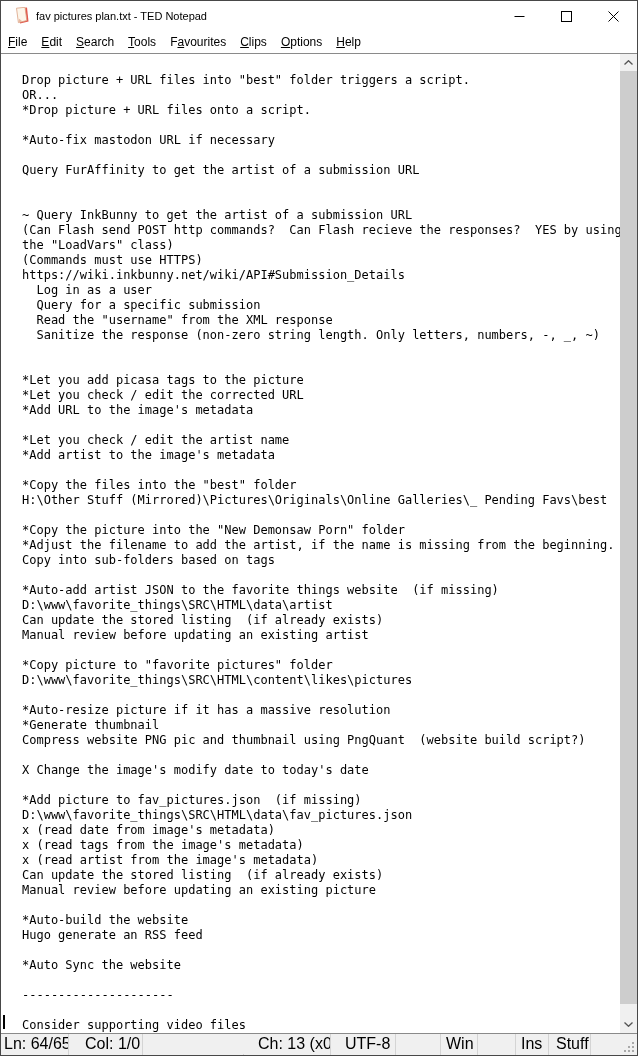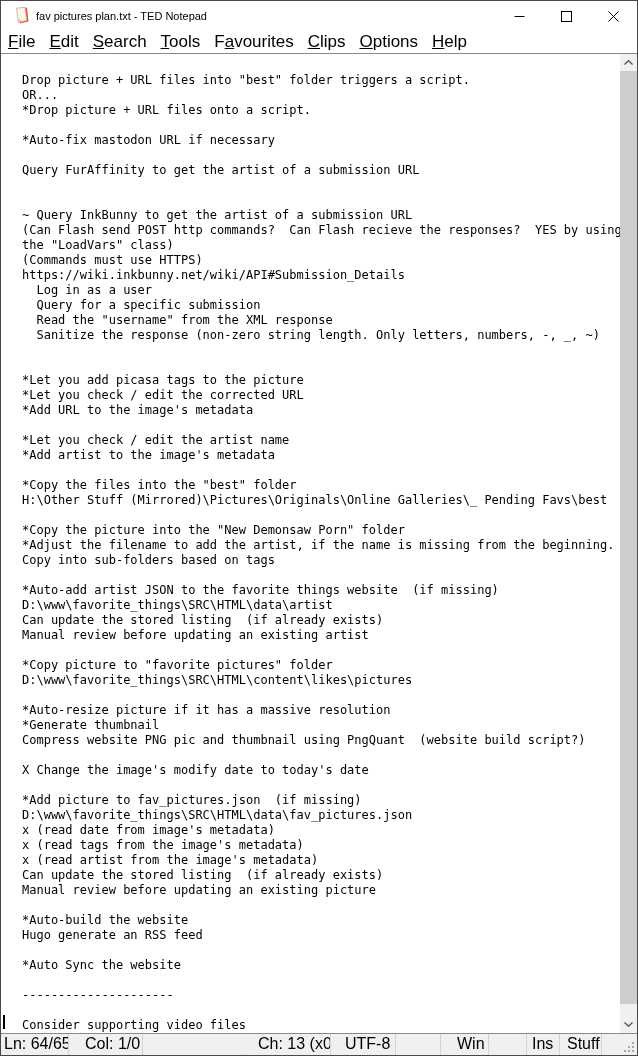--- a/index.html
+++ b/index.html
@@ -21,21 +21,21 @@
   }
   .app-icon { width: 14px; height: 17px; flex: none; margin-right: 7px; margin-top: -1px; }
   .title-text { font-size: 11px; white-space: nowrap; flex: 1 1 auto; overflow: hidden; }
   .caption-buttons { display: flex; height: 30px; flex: none; }
   .cap-btn { width: 47px; height: 30px; display: flex; align-items: center; justify-content: center; }
   
   .menubar {
     height: 22px; flex: none;
     display: flex; align-items: center;
     background: #ffffff; color: #000;
-    font-size: 17px;
+    font-size: 12px;
   }
   .menu-item { padding: 3px 7px; white-space: nowrap; }
   .menu-item .u { text-decoration: underline; }
   
   .editor {
     flex: 1 1 auto;
     position: relative;
     border-top: 1px solid #8a8a8a;
     border-bottom: 1px solid #8a8a8a;
     background: #ffffff;
@@ -211,21 +211,21 @@
     </div>
   </div>
 
   <div class="statusbar" id="statusbar">
     <div class="status-cell" style="width: 68px; padding-left: 3px;">Ln: 64/65</div>
       <div class="status-cell" style="width: 74px; padding-left: 16px;">Col: 1/0</div>
       <div class="status-cell" style="width: 101px; padding-left: 15px; margin-top: 20px;">Pos: 2140/2141</div>
       <div class="status-cell" style="width: 87px; padding-left: 14px;">Ch: 13 (x000D)</div>
       <div class="status-cell" style="width: 65px; padding-left: 14px;">UTF-8</div>
       <div class="status-cell" style="width: 45px; padding-left: 0px;"></div>
-      <div class="status-cell" style="width: 37px; padding-left: 5px; margin-left: 11px;">Win</div>
+      <div class="status-cell" style="width: 37px; padding-left: 5px;">Win</div>
       <div class="status-cell" style="width: 38px; padding-left: 0px;"></div>
       <div class="status-cell" style="width: 33px; padding-left: 5px;">Ins</div>
       <div class="status-cell" style="width: 42px; padding-left: 7px;">Stuff</div>
       <div class="status-cell last"></div>
       <svg class="grip" width="11" height="11" viewBox="0 0 11 11">
       <rect x="8" y="0" width="2" height="2" fill="#a9a9a9"></rect>
       <rect x="8" y="4" width="2" height="2" fill="#a9a9a9"></rect>
       <rect x="4" y="4" width="2" height="2" fill="#a9a9a9"></rect>
       <rect x="8" y="8" width="2" height="2" fill="#a9a9a9"></rect>
       <rect x="4" y="8" width="2" height="2" fill="#a9a9a9"></rect>

